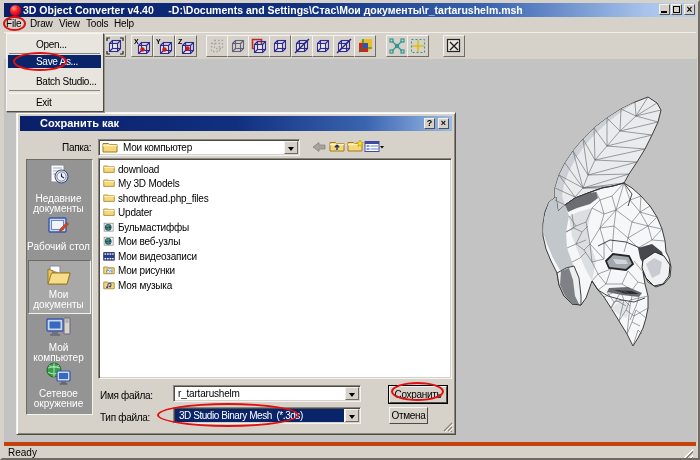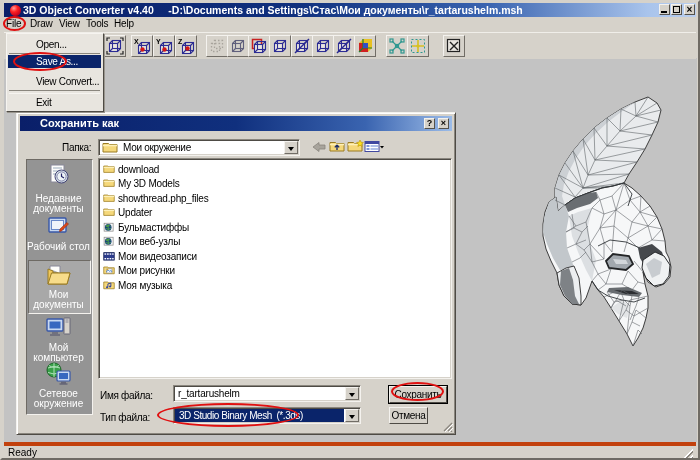--- a/index.html
+++ b/index.html
@@ -353,21 +353,21 @@
 <div id="dlg" class="abs">
   <div id="dlgtitle"><span>Сохранить как</span></div>
   <div class="dcapbtn" style="left:407px;top:5px;">?</div>
   <div class="dcapbtn" style="left:421px;top:5px;">×</div>
 
   <div class="lbl" style="left:45px;top:29px;">Папка:</div>
   <div class="combo" style="left:81px;top:26px;width:200px;">
     <svg width="16" height="15" style="position:absolute;left:3px;top:0px;">
         <use href="#folder"></use>
       </svg>
-    <span style="position:absolute;left:24px;top:2px;font-size:10px;letter-spacing:-0.3px;">Мои окружение</span>
+    <span style="position:absolute;left:24px;top:2px;font-size:10px;letter-spacing:-0.3px;">Мои компьютер</span>
     <div class="cbtn">
         <div class="arrow"></div>
       </div>
   </div>
 
   <svg width="14" height="12" style="position:absolute;left:295px;top:28px;">
     <path d="M1,6 L7,1.5 L7,4 L13,4 L13,8 L7,8 L7,10.5 Z" fill="#a8a49c" stroke="#88847c" stroke-width="0.8"></path>
     </svg>
   <svg width="16" height="15" style="position:absolute;left:312px;top:26px;">
     <use href="#folder"></use>
@@ -480,21 +480,21 @@
   <svg width="10" height="10" style="position:absolute;left:426px;top:309px;">
     <path d="M9,1 L1,9 M9,5 L5,9 M9,9 L8,10" stroke="#8a867e" stroke-width="1.2"></path>
     <path d="M10,2 L2,10 M10,6 L6,10" stroke="#fff" stroke-width="1"></path>
     </svg>
 </div>
 
 <div id="filemenu" class="abs">
   <div class="fitem" style="top:4px;">Open...</div>
   <div class="fsep" style="top:19px;"></div>
   <div class="fitem fsel" style="top:21px;">Save As...</div>
-  <div class="fitem" style="top:41px;">View Convert...</div>
+  <div class="fitem" style="top:41px;">Batch Studio...</div>
   <div class="fsep" style="top:56px;"></div>
   <div class="fitem" style="top:62px;">Exit</div>
 </div>
 
 <div class="red" style="left:3px;top:16px;width:19px;height:11px;"></div>
 <div class="red" style="left:13px;top:52px;width:50px;height:15px;"></div>
 <div class="red" style="left:157px;top:403px;width:138px;height:20px;"></div>
 <div class="red" style="left:391px;top:382px;width:49px;height:15px;"></div>
 
 <div id="winborder" class="abs"></div>

